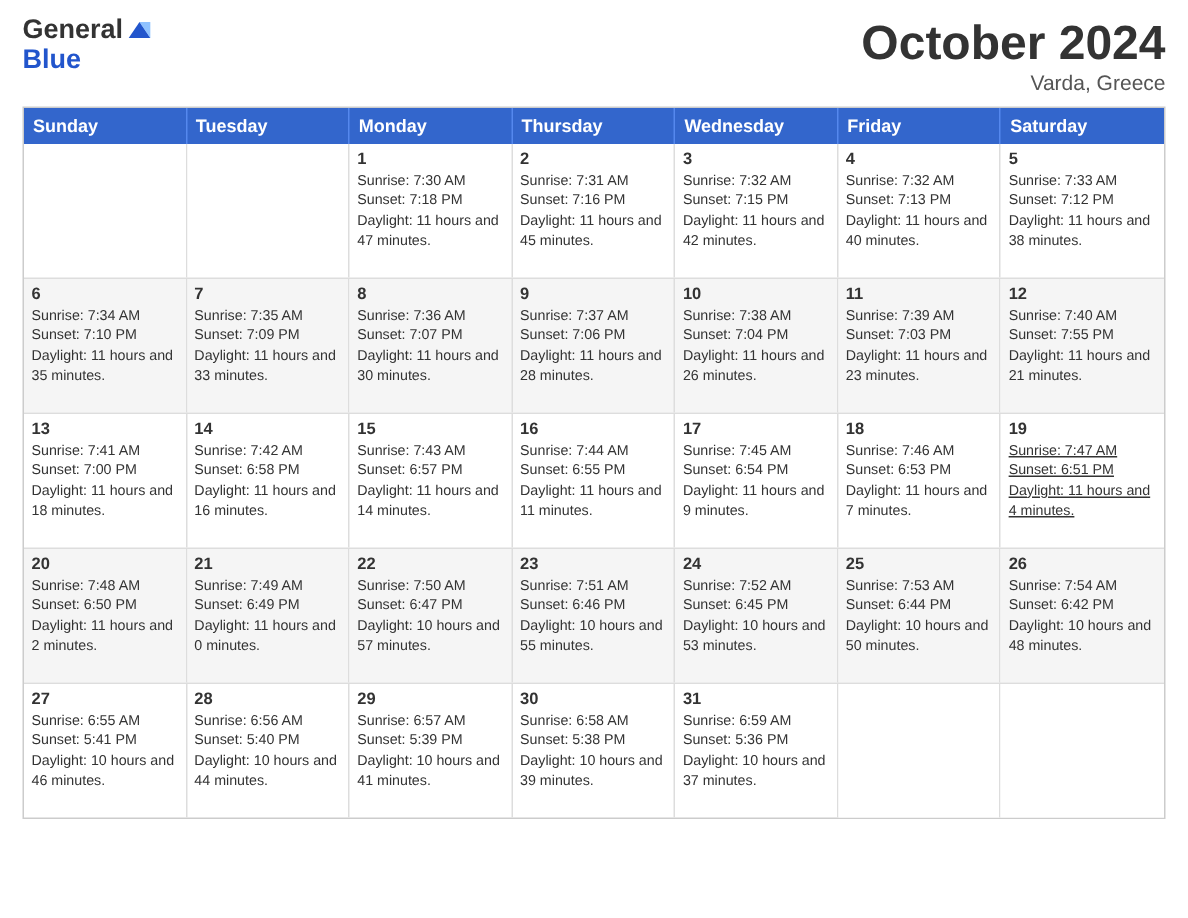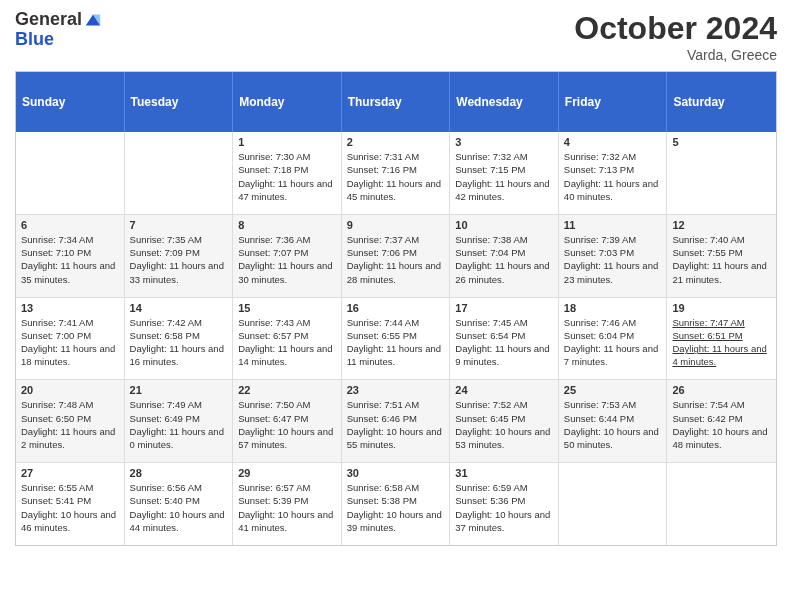--- a/index.html
+++ b/index.html
@@ -59,21 +59,21 @@
     }
     .cal-header {
       display: grid;
       grid-template-columns: repeat(7, 1fr);
       background: #3366cc;
     }
     .cal-header-cell {
       color: #fff;
       font-weight: bold;
       font-size: 12px;
-      padding: 23px 6px;
+      padding: 5px 6px;
       border-right: 1px solid #5588ee;
     }
     .cal-header-cell:last-child { border-right: none; }
     .cal-body {
       flex: 1;
       display: flex;
       flex-direction: column;
     }
     .cal-row {
       display: grid;
@@ -160,20 +160,23 @@
 Daylight: 11 hours and 42 minutes.</div>
           </div>
           <div class="cal-cell">
             <div class="day-num">4</div>
             <div class="day-info" style="white-space: pre-line;">Sunrise: 7:32 AM
 Sunset: 7:13 PM
 Daylight: 11 hours and 40 minutes.</div>
           </div>
           <div class="cal-cell">
             <div class="day-num">5</div>
+            <div class="day-info" style="white-space: pre-line;">Sunrise: 7:33 AM
+Sunset: 7:12 PM
+Daylight: 11 hours and 38 minutes.</div>
           </div>
         </div>
         <div class="cal-row">
           <div class="cal-cell alt-row">
             <div class="day-num">6</div>
             <div class="day-info" style="white-space: pre-line;">Sunrise: 7:34 AM
 Sunset: 7:10 PM
 Daylight: 11 hours and 35 minutes.</div>
           </div>
           <div class="cal-cell alt-row">
@@ -240,21 +243,21 @@
           </div>
           <div class="cal-cell">
             <div class="day-num">17</div>
             <div class="day-info" style="white-space: pre-line;">Sunrise: 7:45 AM
 Sunset: 6:54 PM
 Daylight: 11 hours and 9 minutes.</div>
           </div>
           <div class="cal-cell">
             <div class="day-num">18</div>
             <div class="day-info" style="white-space: pre-line;">Sunrise: 7:46 AM
-Sunset: 6:04 PM
+Sunset: 6:53 PM
 Daylight: 11 hours and 7 minutes.</div>
           </div>
           <div class="cal-cell">
             <div class="day-num">19</div>
             <div class="day-info" style="white-space: pre-line; text-decoration: underline;">Sunrise: 7:47 AM
 Sunset: 6:51 PM
 Daylight: 11 hours and 4 minutes.</div>
           </div>
         </div>
         <div class="cal-row">

